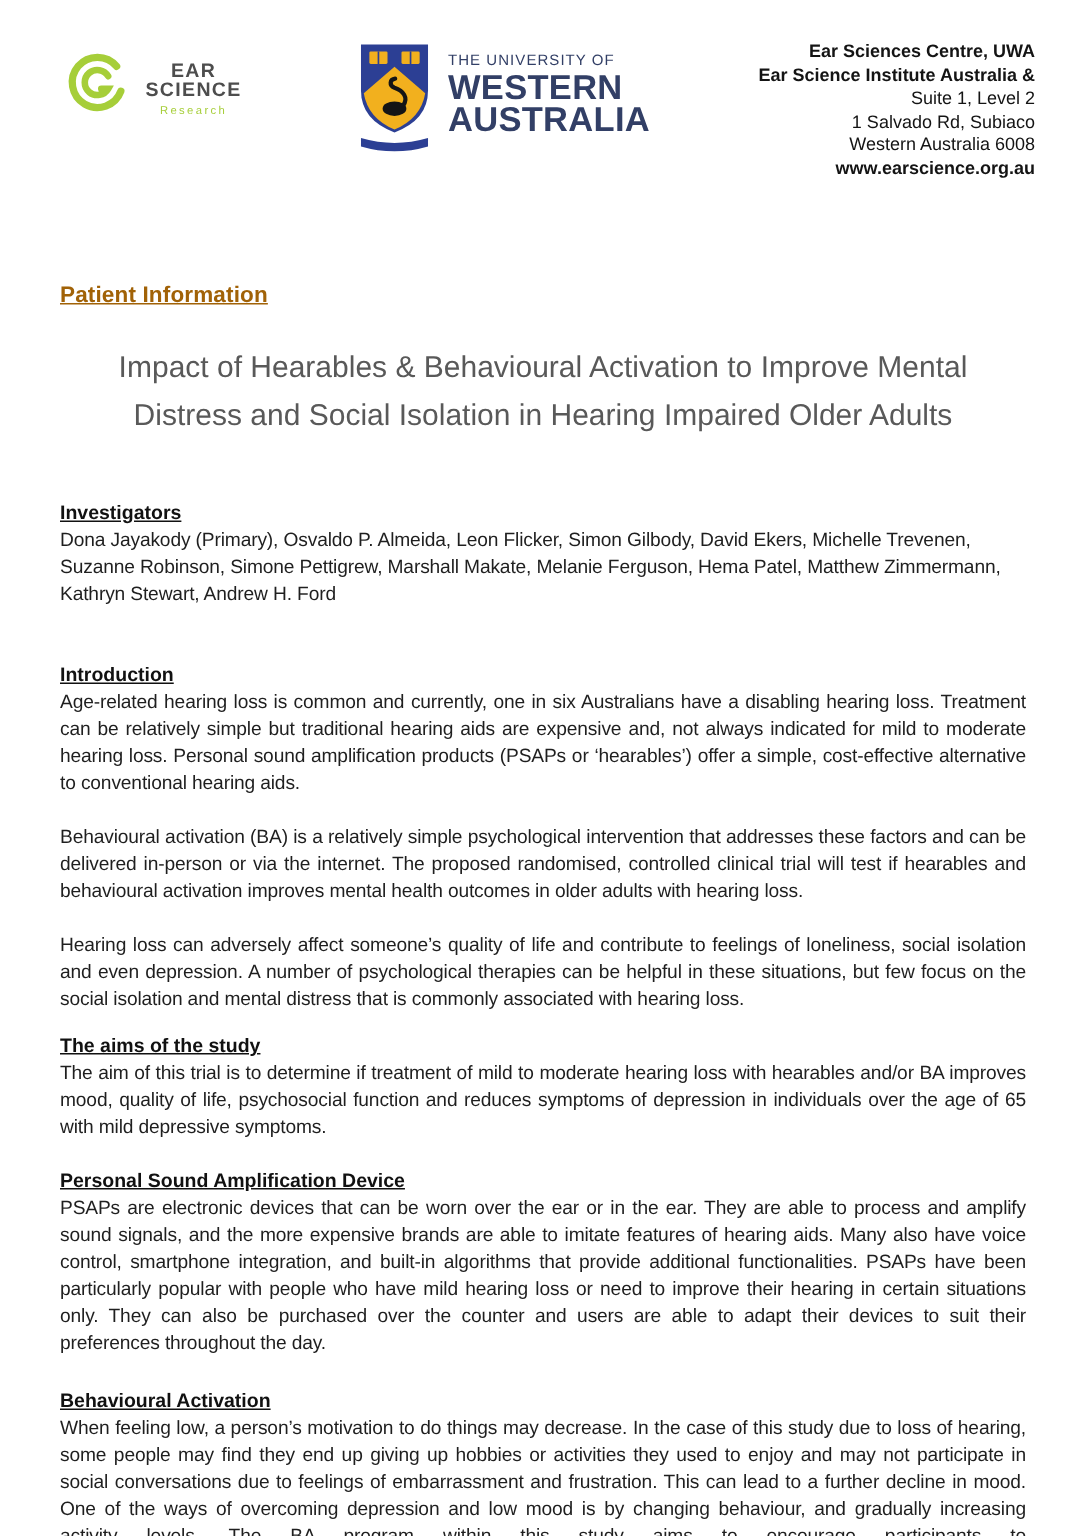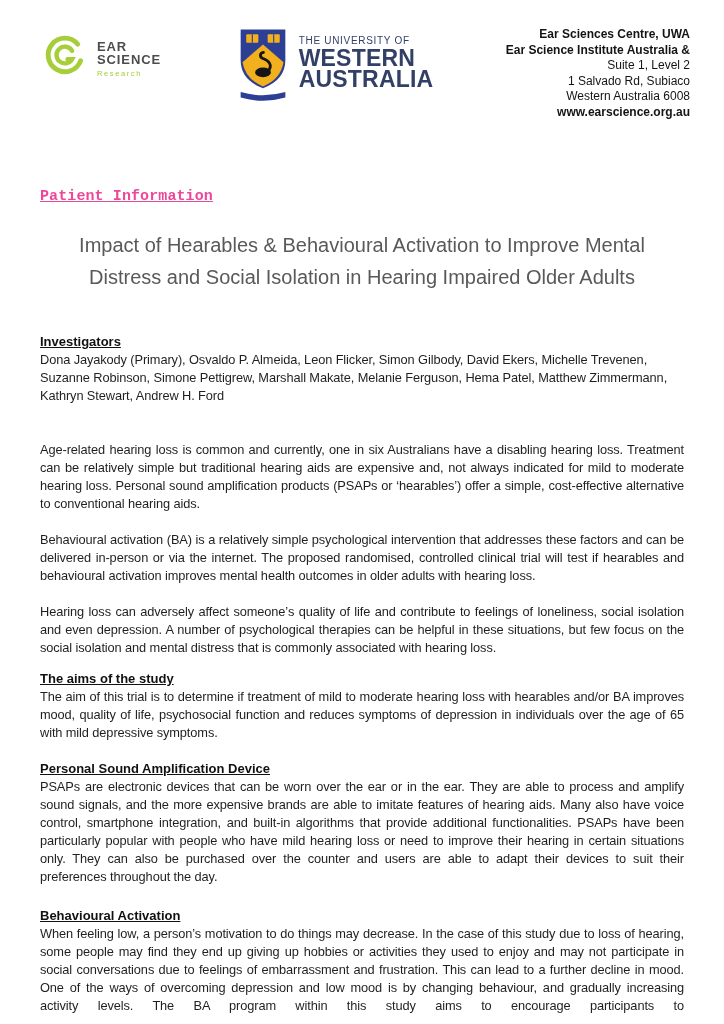--- a/index.html
+++ b/index.html
@@ -7,38 +7,38 @@
     width:724px; height:1024px; margin:0 auto; background:#ffffff;
     font-family:"Liberation Sans", sans-serif; color:#1f1f1f;
     position:relative; overflow:hidden; box-sizing:border-box;
   }
 
   
   .letterhead {
     display:flex; justify-content:space-between; align-items:flex-start;
     padding:24px 34px 0 44px; height:104px; box-sizing:border-box;
   }
-  .es-logo { display:flex; align-items:flex-start; gap:7px; margin-top:8px; width:170px; }
+  .es-logo { display:flex; align-items:flex-start; gap:7px; margin-top:8px; width:170px;text-align:center; }
   .es-text { margin-top:9px; }
   .es-word { font-size:13px; font-weight:bold; color:#4d4d4d; letter-spacing:0.9px; line-height:12.5px; }
   .es-sub  { font-size:7.5px; color:#a6ce39; letter-spacing:1.6px; margin-top:2.5px; }
 
   .uwa-logo { display:flex; gap:9px; margin-top:2px; }
   .uwa-text { margin-top:9px; }
   .uwa-prefix { font-size:10px; font-weight:500; color:#323f66; letter-spacing:0.7px; margin-bottom:2px; }
   .uwa-name { font-size:23px; font-weight:600; color:#323f66; line-height:21px; letter-spacing:0.2px; }
 
   .address { text-align:right; font-size:12px; line-height:15.5px; color:#141414; margin-top:3px; width:235px; }
   .addr-bold { font-weight:bold; }
 
   
   main { padding:0 40px; }
   .kicker {
-    margin:84px 0 0 0; font-size:15px; font-weight:bold; color:#ec4899;
-    text-decoration:underline; letter-spacing:0.1px;font-family:Liberation Mono, monospace;
+    margin:84px 0 0 0; font-size:15px; font-weight:bold; color:#a16207;
+    text-decoration:underline; letter-spacing:0.1px;
   }
   .title {
     margin-top:24px; text-align:center; color:#595959;
     font-size:20px; line-height:32px; font-weight:400;
   }
   .title span { display:block; }
 
   section h3 {
     margin:0; font-size:13px; font-weight:bold; color:#111;
     text-decoration:underline; line-height:18px;
@@ -118,20 +118,21 @@
       <span>Impact of Hearables &amp; Behavioural Activation to Improve Mental</span>
       <span>Distress and Social Isolation in Hearing Impaired Older Adults</span>
     </h1>
 
     <section class="sec-investigators">
       <h3>Investigators</h3>
       <p class="no-justify">Dona Jayakody (Primary), Osvaldo P. Almeida, Leon Flicker, Simon Gilbody, David Ekers, Michelle Trevenen, Suzanne Robinson, Simone Pettigrew, Marshall Makate, Melanie Ferguson, Hema Patel, Matthew Zimmermann, Kathryn Stewart, Andrew H. Ford</p>
     </section>
 
     <section class="sec-introduction">
+      <h3>Introduction</h3>
       <p>Age-related hearing loss is common and currently, one in six Australians have a disabling hearing loss. Treatment can be relatively simple but traditional hearing aids are expensive and, not always indicated for mild to moderate hearing loss. Personal sound amplification products (PSAPs or ‘hearables’) offer a simple, cost-effective alternative to conventional hearing aids.</p>
       <p class="p-gap">Behavioural activation (BA) is a relatively simple psychological intervention that addresses these factors and can be delivered in-person or via the internet. The proposed randomised, controlled clinical trial will test if hearables and behavioural activation improves mental health outcomes in older adults with hearing loss.</p>
       <p class="p-gap">Hearing loss can adversely affect someone’s quality of life and contribute to feelings of loneliness, social isolation and even depression. A number of psychological therapies can be helpful in these situations, but few focus on the social isolation and mental distress that is commonly associated with hearing loss.</p>
     </section>
 
     <section class="sec-aims">
       <h3>The aims of the study</h3>
       <p>The aim of this trial is to determine if treatment of mild to moderate hearing loss with hearables and/or BA improves mood, quality of life, psychosocial function and reduces symptoms of depression in individuals over the age of 65 with mild depressive symptoms.</p>
     </section>
 

